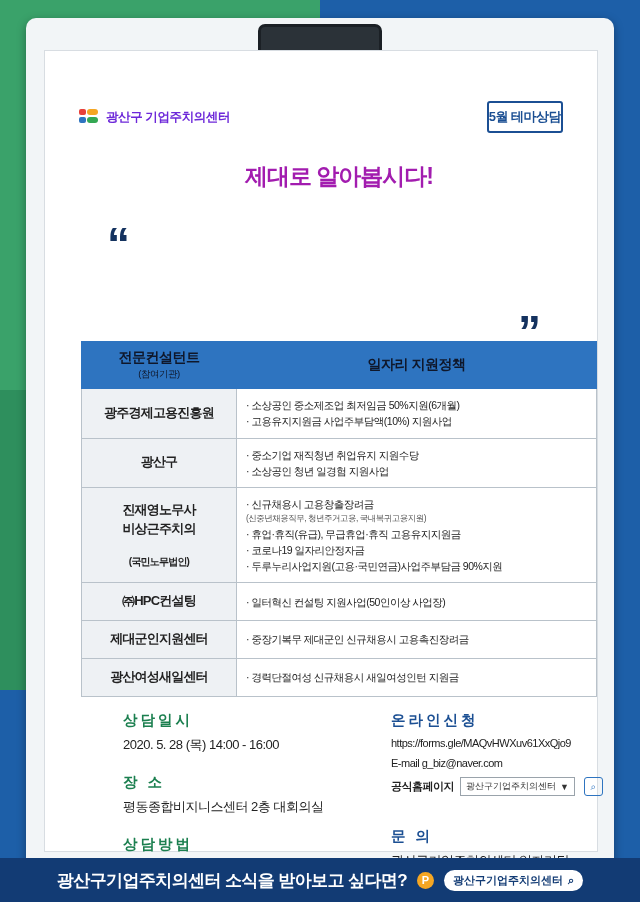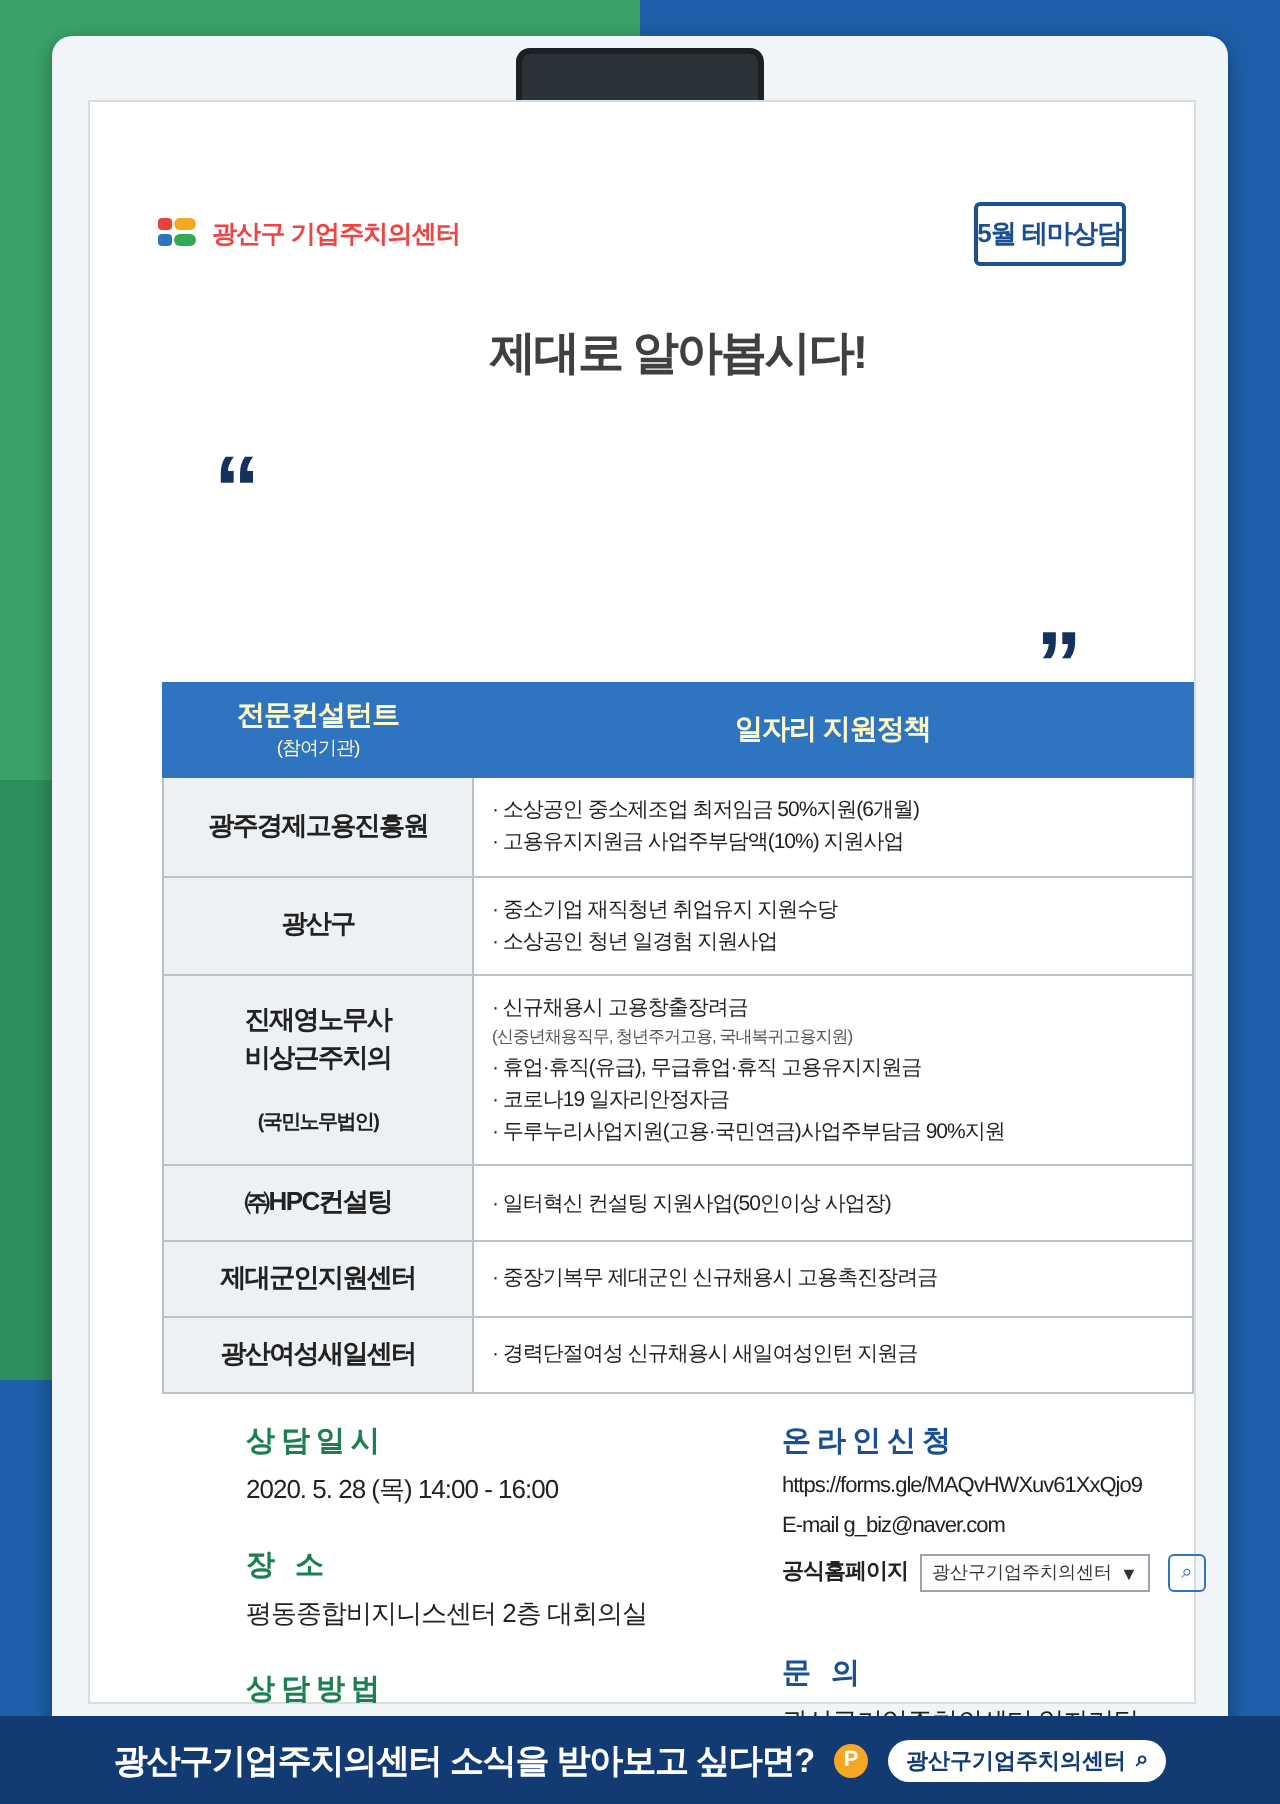--- a/index.html
+++ b/index.html
@@ -33,31 +33,31 @@
     border:3px solid #1b2025;
   }
   .clip:after{
     content:"";position:absolute;left:14px;top:26px;width:90px;height:10px;
     background:#c9ced3;border-radius:3px;
   }
 
   
   .hdr{position:absolute;left:34px;top:56px;display:flex;align-items:center;gap:7px;}
   .logo-mark{width:20px;height:20px;display:block;}
-  .logo-text{font-size:12.5px;color:#ef4444;font-weight:bold;letter-spacing:-.4px;}
+  .logo-text{font-size:12.5px;color:#6d28d9;font-weight:bold;letter-spacing:-.4px;}
   .badge{
     position:absolute;right:34px;top:50px;
     border:2px solid #1b4f93;color:#1b4f93;background:#fff;
     font-size:13px;font-weight:bold;padding:5px 0;border-radius:3px;letter-spacing:-.5px;
   }
 
   
   .sub-title{
     position:absolute;top:110px;left:0;width:588px;text-align:center;
-    font-size:23px;font-weight:bold;color:#404040;letter-spacing:-1px;
+    font-size:23px;font-weight:bold;color:#a21caf;letter-spacing:-1px;
   }
   .main-title{
     position:absolute;top:150px;left:0;width:588px;text-align:center;
     color:#14325f;font-weight:bold;letter-spacing:-2px;line-height:1.16;
   }
   .main-title .l1{font-size:40px;display:block;}
   .main-title .l2{font-size:40px;display:block;}
   .quote-open{
     position:absolute;left:62px;top:166px;font-size:46px;color:#14325f;font-weight:bold;
   }
@@ -65,21 +65,21 @@
     position:absolute;right:56px;top:228px;font-size:46px;color:#14325f;font-weight:bold;
   }
 
   
   .tbl{
     position:absolute;left:36px;top:290px;width:516px;
     border-collapse:collapse;font-size:11px;color:#222;
   }
   .tbl td{border:1px solid #b9c2ca;}
   .thead td{
-    background:#2e74c0;color:#fef9c3;text-align:center;font-weight:bold;
+    background:#2e74c0;color:#0f172a;text-align:center;font-weight:bold;
     font-size:14px;padding:7px 2px;letter-spacing:-.5px;border:1px solid #2e74c0;
   }
   .thead .sm{display:block;font-size:9.5px;font-weight:normal;margin-top:1px;}
   .c-left{
     width:148px;text-align:center;font-weight:bold;font-size:13px;
     background:#eef1f4;letter-spacing:-.8px;padding:9px 3px;line-height:1.45;
   }
   .c-left .nm{display:block;font-size:10px;font-weight:bold;margin-top:16px;}
   .c-right{padding:8px 9px;line-height:1.55;letter-spacing:-.5px;font-size:10.5px;background:#fff;}
   .c-right div{white-space:nowrap;}

